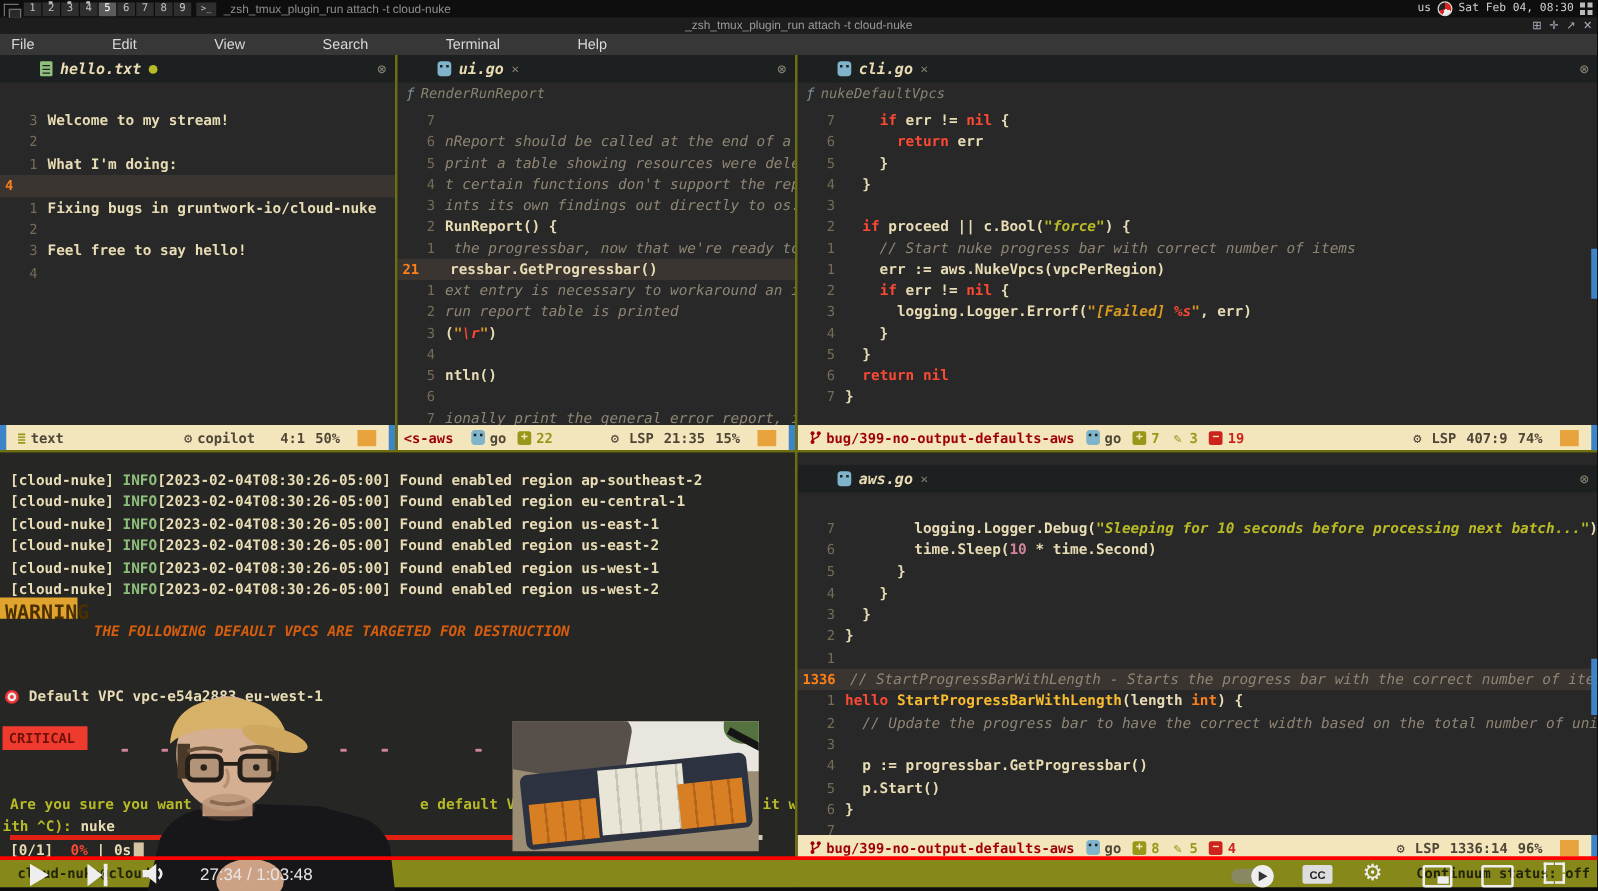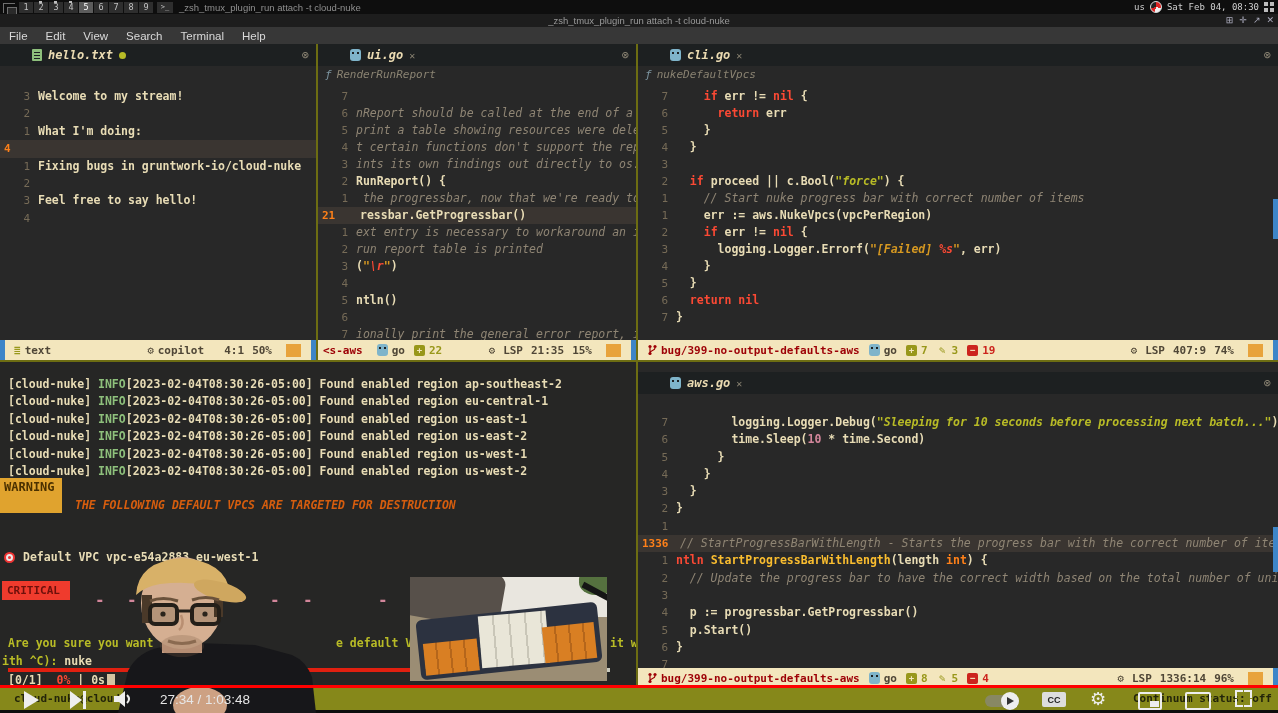--- a/index.html
+++ b/index.html
@@ -16,21 +16,21 @@
   .bar1-title{color:#8f8f8f;font-size:9.5px;font-family:"Liberation Sans",sans-serif;}
   .bar1-right{margin-left:auto;display:flex;align-items:center;gap:5px;padding-right:4px;color:#cfcfcf;}
   .rec-icon{width:10px;height:10px;border-radius:50%;border:1px solid #ddd;background:conic-gradient(#d22 0 30%,#eee 30% 55%,#d22 55% 70%,#222 70% 100%);}
   .grid-icon{width:10px;height:10px;background:
      linear-gradient(#bbb,#bbb) 0 0/4px 4px no-repeat,
      linear-gradient(#bbb,#bbb) 6px 0/4px 4px no-repeat,
      linear-gradient(#bbb,#bbb) 0 6px/4px 4px no-repeat,
      linear-gradient(#bbb,#bbb) 6px 6px/4px 4px no-repeat;}
   .bar2{position:absolute;left:0;top:14px;width:1278px;height:13px;background:#1d1d1d;display:flex;align-items:center;justify-content:center;font-size:9.5px;color:#9a9a9a;font-family:"Liberation Sans",sans-serif;}
   .bar2-icons{position:absolute;right:4px;top:1px;display:flex;gap:6px;color:#aab;font-size:9px;}
-  .menubar{position:absolute;left:0;top:27px;width:1278px;height:17px;background:#373737;display:flex;align-items:center;font-family:"Liberation Sans",sans-serif;font-size:11.5px;color:#d9d9d9;}
+  .menubar{position:absolute;left:0;top:27px;width:1278px;height:17px;background:#373737;display:flex;align-items:center;font-family:"Liberation Sans",sans-serif;font-size:11.5px;color:#d9d9d9;gap:44px;}
   .menubar span{padding:0 9px;cursor:default;}
   
   .pane{position:absolute;background:#282828;overflow:hidden;}
   #pane-hello{left:0;top:44px;width:316px;height:316px;}
   #pane-ui{left:318px;top:44px;width:318px;height:316px;}
   #pane-cli{left:638px;top:44px;width:640px;height:316px;}
   #pane-term{left:0;top:362px;width:636px;height:351px;background:#262625;}
   #pane-aws{left:638px;top:362px;width:640px;height:326px;}
   .vdiv,.hdiv{position:absolute;background:#6d6d12;z-index:5;}
   .tabbar{height:22px;background:#1d2021;display:flex;align-items:center;position:relative;padding-left:22px;}
@@ -72,21 +72,21 @@
   .n-add{color:#98971a;} .n-mod{color:#98971a;} .n-del{color:#cc241d;}
   .right-seg{margin-left:auto;display:flex;align-items:center;gap:8px;}
   .gear{font-size:11px;color:#4f4636;}
   .orange-block{width:15px;height:13px;background:#e8a33c;margin:0 2px 0 6px;}
   .list-icon{color:#98971a;font-size:11px;}
   .scroll-thumb{position:absolute;right:0;width:5px;background:#3d85c8;z-index:7;}
   
   .term-abs{position:absolute;font-size:11.5px;font-weight:bold;color:#e8dcb5;white-space:pre;}
   .loglines{position:absolute;left:8px;top:14px;line-height:17.4px;font-size:11.5px;font-weight:bold;}
   .t-fg{color:#e8dcb5;} .t-info{color:#8ec07c;}
-  .warn-box{position:absolute;left:0;top:116px;width:62px;height:35px;background:#e0a32e;color:#4a3000;font-size:12px;font-weight:bold;padding:2px 0 12px 4px;box-sizing:border-box;}
+  .warn-box{position:absolute;left:0;top:116px;width:62px;height:17px;background:#e0a32e;color:#4a3000;font-size:16px;font-weight:bold;padding:2px 0 12px 4px;box-sizing:border-box;}
   .warn-msg{position:absolute;left:75px;top:136px;color:#d65d0e;font-style:italic;font-weight:bold;font-size:11.5px;}
   .vpc-row{position:absolute;left:4px;top:188px;display:flex;align-items:center;gap:8px;}
   .target-icon{width:11px;height:11px;border-radius:50%;background:#e8e8e8;border:2px solid #e33;box-sizing:border-box;position:relative;}
   .target-icon:after{content:"";position:absolute;left:2px;top:2px;width:3px;height:3px;border-radius:50%;background:#e33;}
   .crit-box{position:absolute;left:2px;top:219px;width:68px;height:19px;background:#ef3b2d;color:#6e100b;font-size:11px;font-weight:bold;display:flex;align-items:center;padding-left:5px;box-sizing:border-box;}
   .dash-row{position:absolute;left:0;top:228px;height:14px;width:636px;}
   .dash{position:absolute;color:#d3869b;font-weight:bold;}
   .prompt{color:#b8bb26;font-weight:bold;}
   .term-redbar{position:absolute;left:8px;top:306px;width:548px;height:4px;background:#e02010;z-index:4;}
   .term-redbar-tail{position:absolute;left:556px;top:306px;width:54px;height:4px;background:#c9c9bd;z-index:4;}
@@ -388,21 +388,21 @@
     </div>
     <div class="code" id="code-aws">
         <div class="line"><span class="ln">7</span><span class="codetext"><span class="c-fg">        logging.Logger.Debug(</span><span class="c-str">"Sleeping for 10 seconds before processing next batch..."</span><span class="c-fg">)</span></span></div>
         <div class="line"><span class="ln">6</span><span class="codetext"><span class="c-fg">        time.Sleep(</span><span class="c-num">10</span><span class="c-fg"> * time.Second)</span></span></div>
         <div class="line"><span class="ln">5</span><span class="codetext"><span class="c-fg">      }</span></span></div>
         <div class="line"><span class="ln">4</span><span class="codetext"><span class="c-fg">    }</span></span></div>
         <div class="line"><span class="ln">3</span><span class="codetext"><span class="c-fg">  }</span></span></div>
         <div class="line"><span class="ln">2</span><span class="codetext"><span class="c-fg">}</span></span></div>
         <div class="line"><span class="ln">1</span><span class="codetext"></span></div>
         <div class="line cur-line"><span class="ln cur">1336</span><span class="codetext"><span class="c-com">// StartProgressBarWithLength - Starts the progress bar with the correct number of items</span></span></div>
-        <div class="line"><span class="ln">1</span><span class="codetext"><span class="c-kw">ntln</span><span class="c-fg"> </span><span class="c-fn">StartProgressBarWithLength</span><span class="c-fg">(length </span><span class="c-bi">int</span><span class="c-fg">) {</span></span></div>
+        <div class="line"><span class="ln">1</span><span class="codetext"><span class="c-kw">hello</span><span class="c-fg"> </span><span class="c-fn">StartProgressBarWithLength</span><span class="c-fg">(length </span><span class="c-bi">int</span><span class="c-fg">) {</span></span></div>
         <div class="line"><span class="ln">2</span><span class="codetext"><span class="c-com">  // Update the progress bar to have the correct width based on the total number of uniq</span></span></div>
         <div class="line"><span class="ln">3</span></div>
         <div class="line"><span class="ln">4</span><span class="codetext"><span class="c-fg">  p := progressbar.GetProgressbar()</span></span></div>
         <div class="line"><span class="ln">5</span><span class="codetext"><span class="c-fg">  p.Start()</span></span></div>
         <div class="line"><span class="ln">6</span><span class="codetext"><span class="c-fg">}</span></span></div>
         <div class="line"><span class="ln">7</span><span class="codetext"></span></div>
       </div>
     <div class="scroll-thumb" style="top:165px;height:45px;"></div>
     <div class="status">
       <span class="seg" style="margin-left:10px;">

